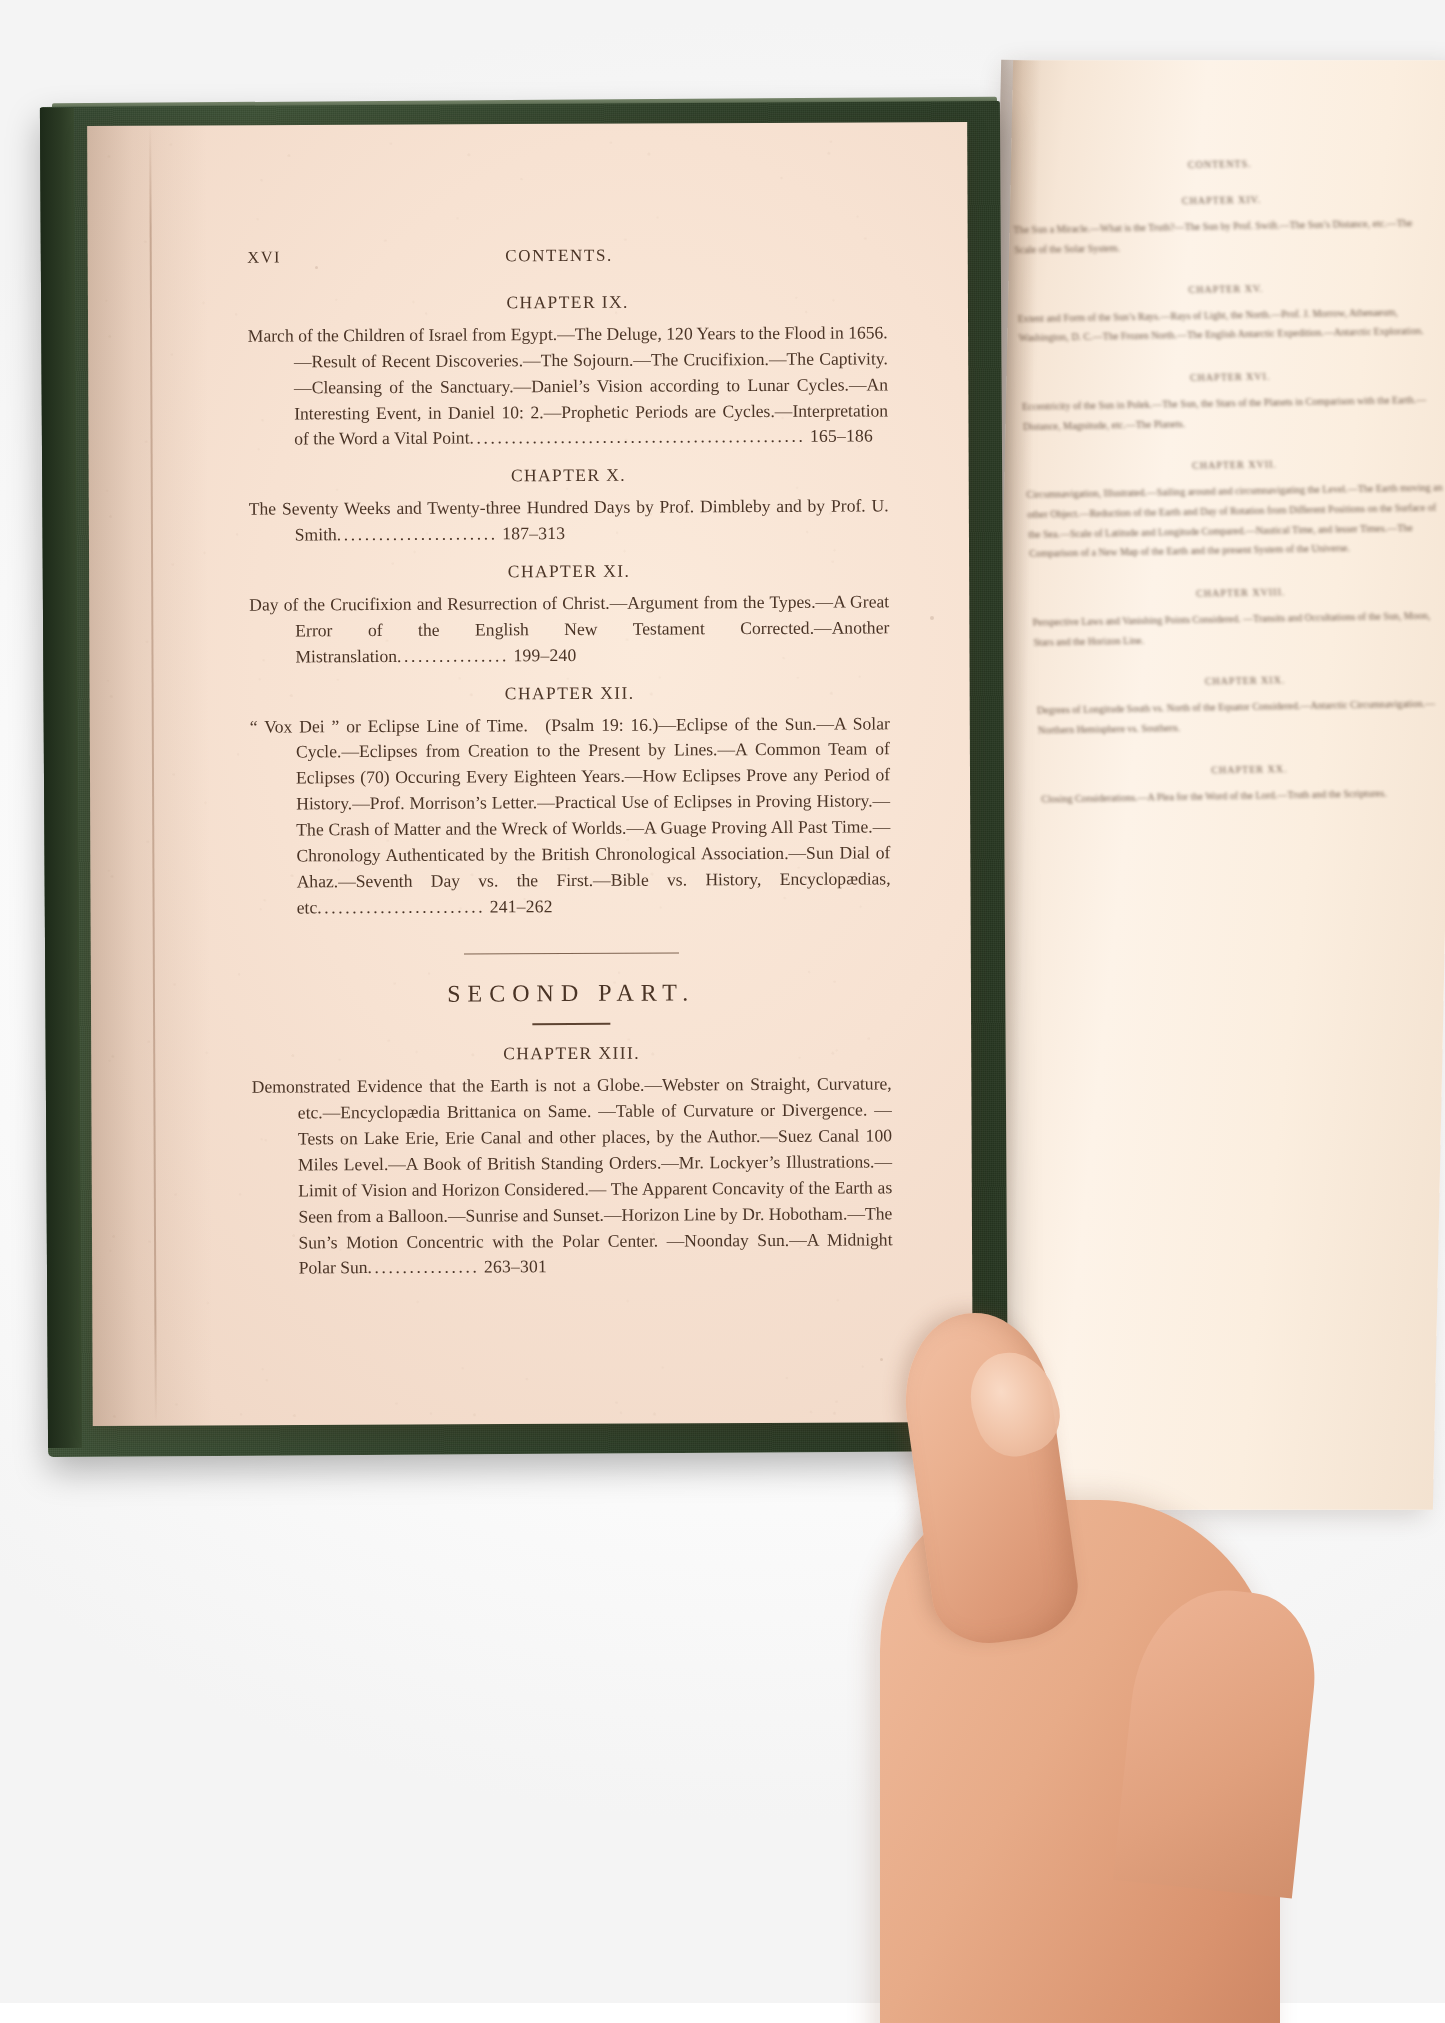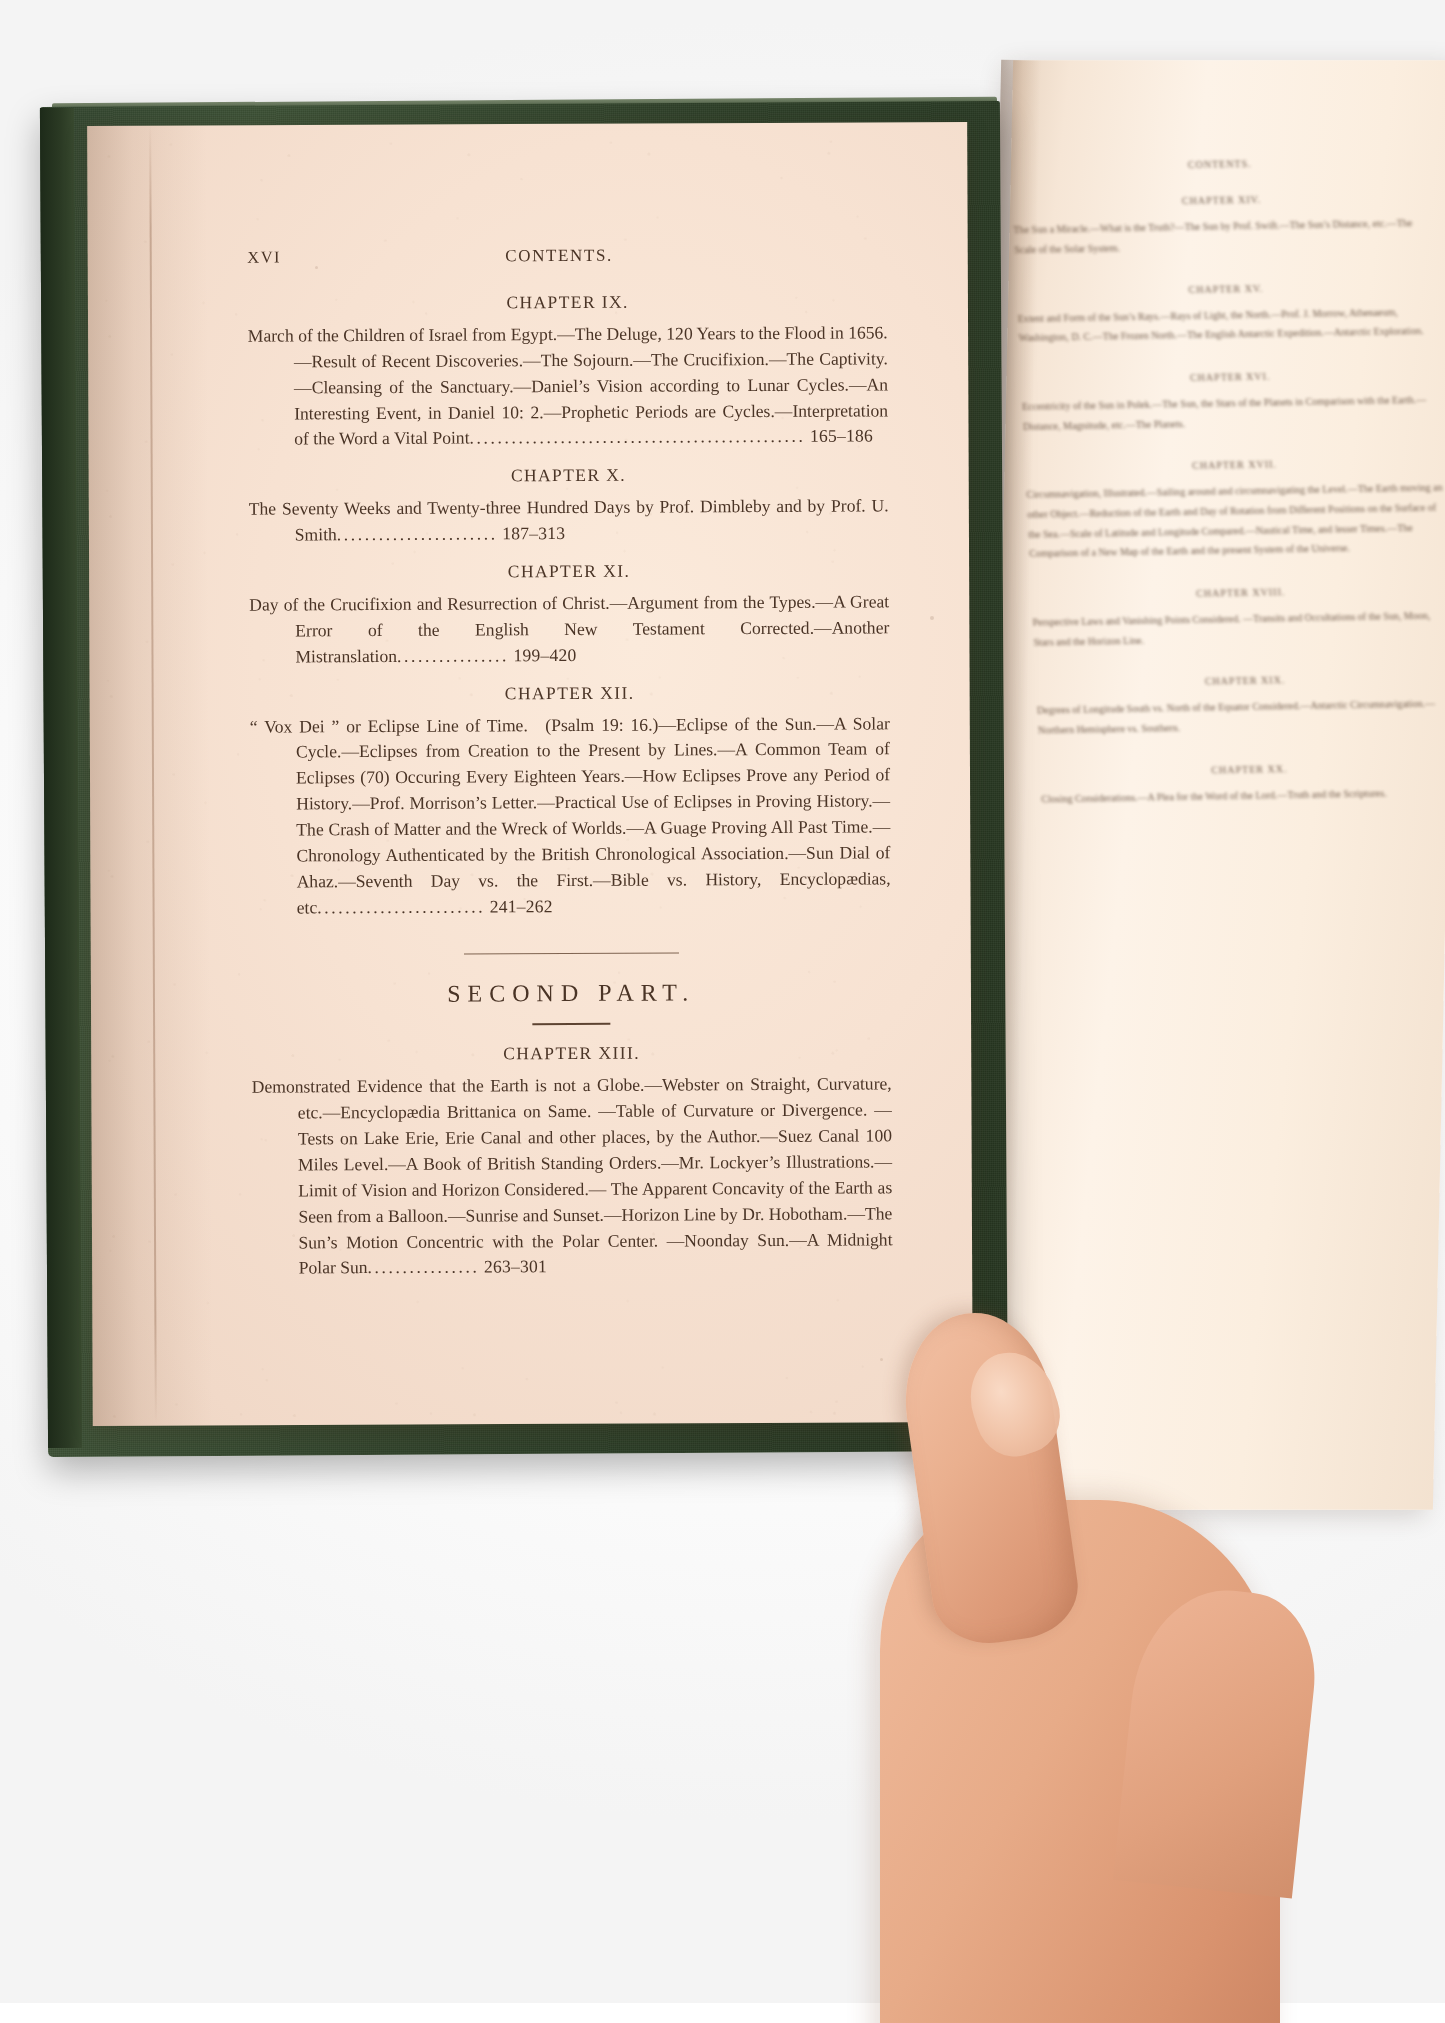--- a/index.html
+++ b/index.html
@@ -280,21 +280,21 @@
         <span class="hang"><span>March of the Children of Israel from Egypt.—The Deluge, 120 Years to the Flood in 1656.—Result of Recent Discoveries.—The Sojourn.—The Crucifixion.—The Captivity.—Cleansing of the Sanctuary.—Daniel’s Vision according to Lunar Cycles.—An Interesting Event, in Daniel 10: 2.—Prophetic Periods are Cycles.—Interpretation of the Word a Vital Point</span><span class="leader">................................................</span> <span class="pages">165–186</span></span>
       </p>
 
     <div class="chap-head">CHAPTER X.</div>
     <p class="entry">
         <span class="hang"><span>The Seventy Weeks and Twenty-three Hundred Days by Prof. Dimbleby and by Prof. U. Smith</span><span class="leader">.......................</span> <span class="pages">187–313</span></span>
       </p>
 
     <div class="chap-head">CHAPTER XI.</div>
     <p class="entry">
-        <span class="hang"><span>Day of the Crucifixion and Resurrection of Christ.—Argument from the Types.—A Great Error of the English New Testament Corrected.—Another Mistranslation</span><span class="leader">................</span> <span class="pages">199–420</span></span>
+        <span class="hang"><span>Day of the Crucifixion and Resurrection of Christ.—Argument from the Types.—A Great Error of the English New Testament Corrected.—Another Mistranslation</span><span class="leader">................</span> <span class="pages">199–240</span></span>
       </p>
 
     <div class="chap-head">CHAPTER XII.</div>
     <p class="entry">
         <span class="hang"><span>“ Vox Dei ” or Eclipse Line of Time. (Psalm 19: 16.)—Eclipse of the Sun.—A Solar Cycle.—Eclipses from Creation to the Present by Lines.—A Common Team of Eclipses (70) Occuring Every Eighteen Years.—How Eclipses Prove any Period of History.—Prof. Morrison’s Letter.—Practical Use of Eclipses in Proving History.—The Crash of Matter and the Wreck of Worlds.—A Guage Proving All Past Time.—Chronology Authenticated by the British Chronological Association.—Sun Dial of Ahaz.—Seventh Day vs. the First.—Bible vs. History, Encyclopædias, etc</span><span class="leader">........................</span> <span class="pages">241–262</span></span>
       </p>
 
     <div class="rule-long"></div>
     <div class="part-title">SECOND PART.</div>
     <div class="rule-short"></div>

